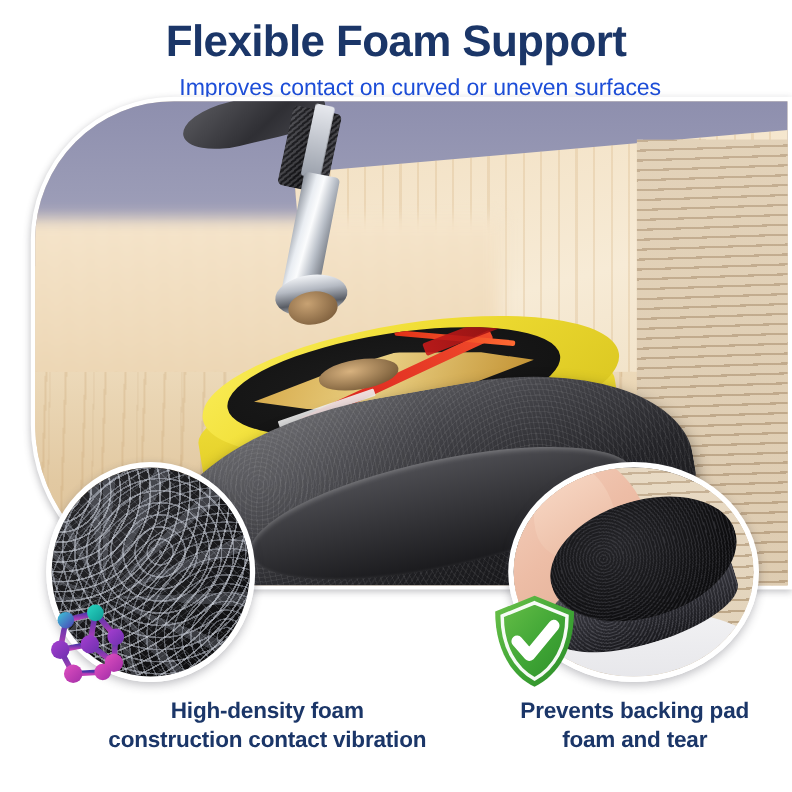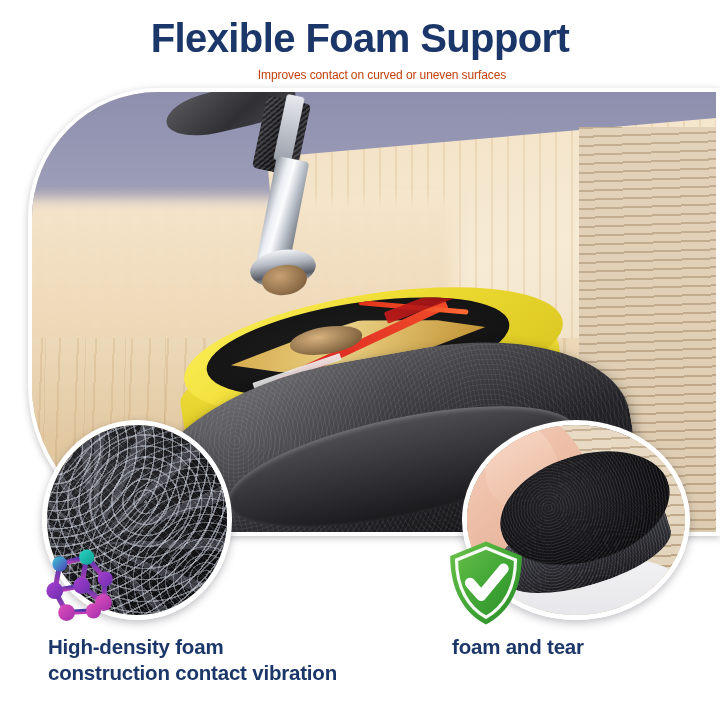--- a/index.html
+++ b/index.html
@@ -11,21 +11,21 @@
     position:relative;
   }
 
   
   .header { position:absolute; top:0; left:0; width:720px; height:112px; text-align:center; }
   .title {
     font-size:40px; font-weight:bold; color:#1b3668;
     letter-spacing:-0.6px; line-height:1; padding-top:18px;
   }
   .subtitle {
-    font-size:12px; color:#c2410c; font-weight:400;
+    font-size:21px; color:#1d4ed8; font-weight:400;
     padding-top:10px; letter-spacing:-0.1px;margin-left:44px;
   }
 
   
   .hero {
     position:absolute; left:28px; top:88px; width:692px; height:448px;
     border-top-left-radius:130px;
     border-bottom-left-radius:150px;
     border:4px solid #ffffff;
     overflow:hidden;
@@ -274,21 +274,21 @@
     position:absolute; left:38px; top:542px; width:84px; height:84px;
   }
   .icon-shield {
     position:absolute; left:446px; top:540px; width:80px; height:86px;
   }
 
   
   .caption {
     position:absolute;
     font-size:20.5px; font-weight:bold; color:#1b3668;
-    line-height:1.28; letter-spacing:-0.2px;
+    line-height:1.28; letter-spacing:-0.2px;text-align:center;
   }
   .caption-left  { left:48px;  top:634px; width:390px; }
   .caption-right { left:452px; top:634px; width:250px; }
 </style>
 </head>
 <body>
 
 <div class="header">
   <div class="title">Flexible Foam Support</div>
   <div class="subtitle">Improves contact on curved or uneven surfaces</div>
@@ -409,14 +409,15 @@
     <path d="M30 54 L44 70 L72 36" fill="none" stroke="#ffffff" stroke-width="13" stroke-linecap="round" stroke-linejoin="round"></path>
   </svg>
 </div>
 
 <div class="caption caption-left">
   <div>High-density foam</div>
   <div>construction contact vibration</div>
 </div>
 
 <div class="caption caption-right">
+  <div>Prevents backing pad</div>
   <div>foam and tear</div>
 </div>
 
 </body></html>

